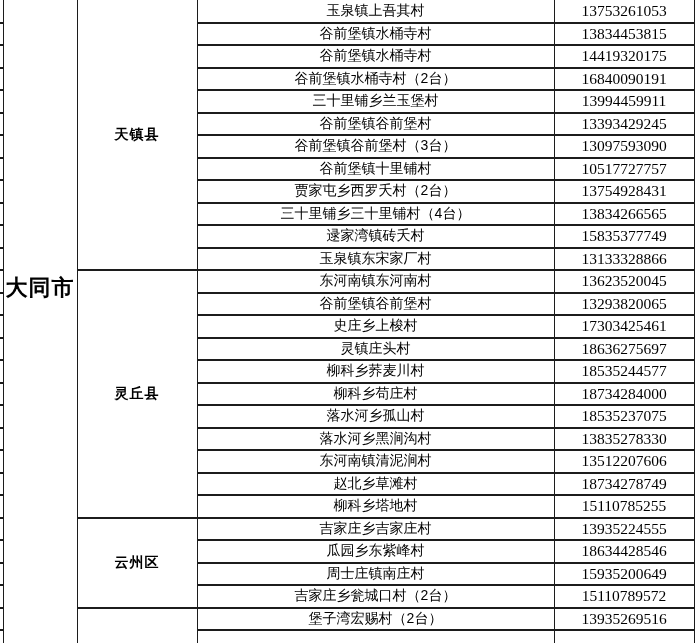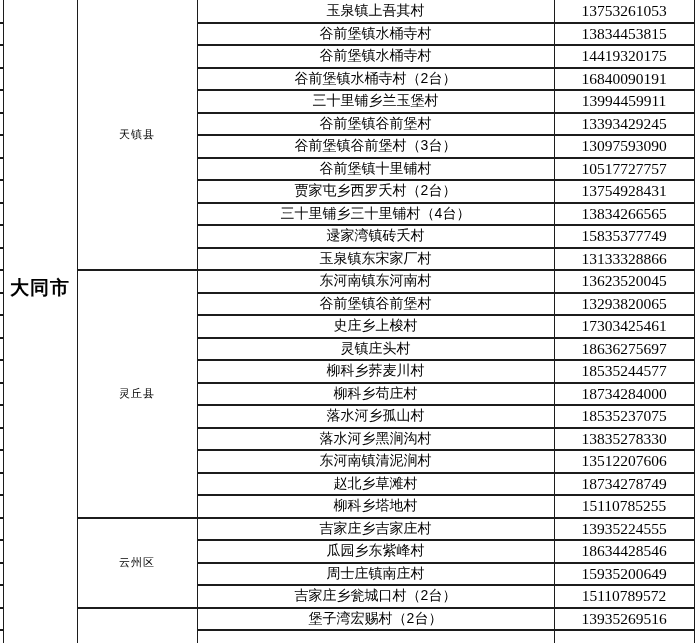--- a/index.html
+++ b/index.html
@@ -20,26 +20,26 @@
     overflow:hidden;
     white-space:nowrap;
   }
   tr.row { height:22.5px; }
   tr.partial { height:13px; }
   tr.first > td { border-top:0; }
   tr.partial > td { border-bottom:0; }
   td.crop-stub { border-left:0; border-top:0; }
   td.city-cell {
     font-weight:bold;
-    font-size:19px;
+    font-size:22px;
     border-top:0; border-bottom:0;
     padding-bottom:68px; 
     letter-spacing:1px;
   }
-  td.county-cell { font-weight:normal; font-size:11px; letter-spacing:1px; }
+  td.county-cell { font-weight:bold; font-size:14px; letter-spacing:1px; }
   td.county-cell.last { border-bottom:0; }
   td.village-cell { font-size:14px; }
   td.phone-cell { font-family:"Liberation Serif", serif; font-size:15.5px;text-align:center; }
 </style>
 </head>
 <body>
 
 <table>
   <colgroup>
     <col class="c-stub">

